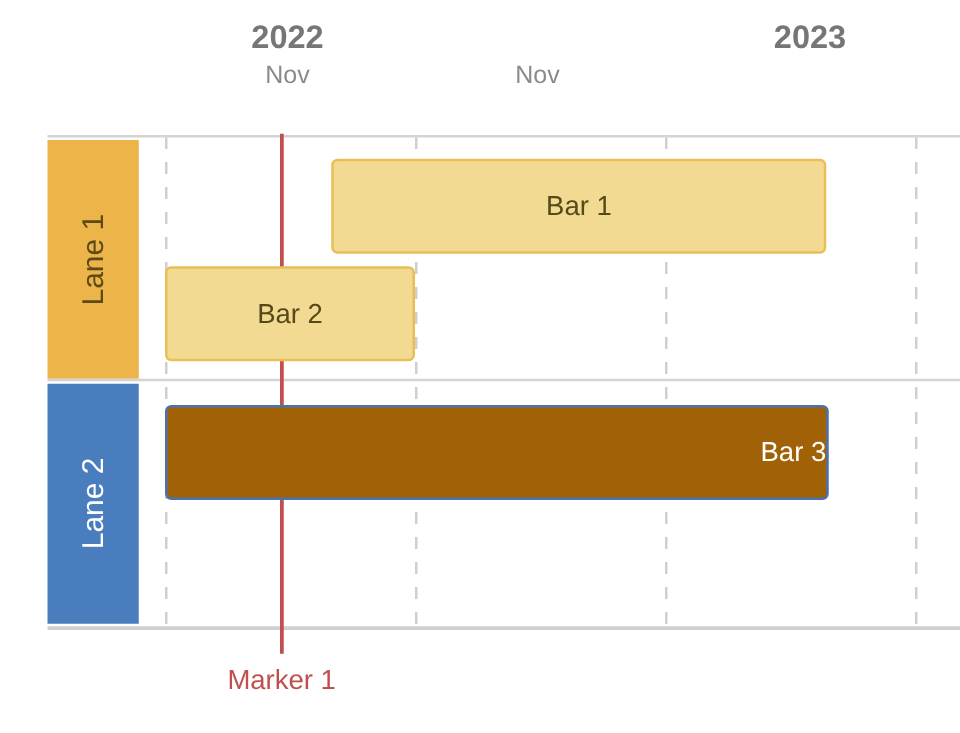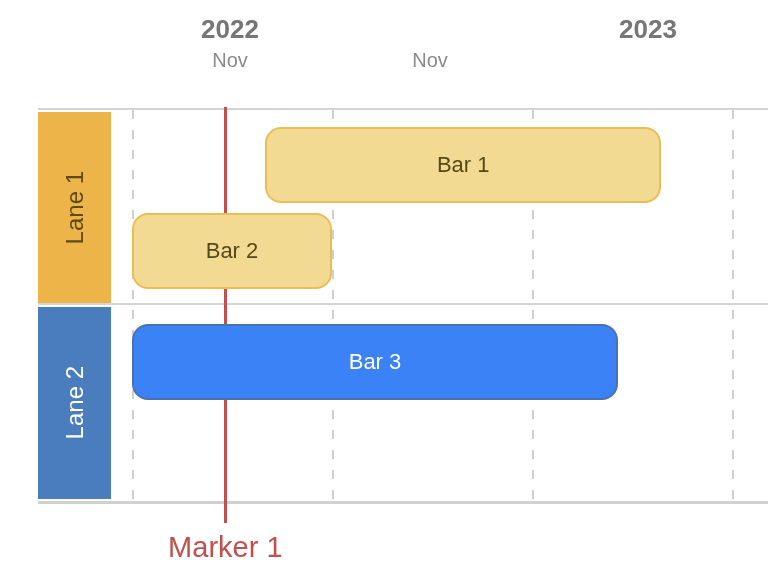--- a/index.html
+++ b/index.html
@@ -39,33 +39,33 @@
     position: absolute; top: 0; width: 2px; height: 391px;
     background: repeating-linear-gradient(to bottom, #cfcfcf 0 9px, transparent 9px 20px);
     z-index: 1;
   }
   .lane-divider {
     position: absolute; left: 0; top: 193px; width: 730px; height: 2px;
     background: #d4d4d4; z-index: 2;
   }
   .bar {
     position: absolute; height: 76px;
-    border-radius: 16px; border: 2px solid;
+    border-radius: 5px; border: 2px solid;
     box-sizing: border-box;
     display: flex; align-items: center; justify-content: center;
     font-size: 22px;
     z-index: 4;
   }
   .marker-line {
     position: absolute; width: 3px;
     z-index: 3;
   }
   .marker-label {
     position: absolute; width: 300px; text-align: center;
-    font-size: 29px;
+    font-size: 22px;
   }
 </style>
 </head>
 <body>
 
 <div id="canvas">
 
   <div>
     <div class="tick" style="left:130px;">
       <div class="year">2022</div>
@@ -91,20 +91,20 @@
   <div class="gridline" style="left: 94px;"></div>
       <div class="gridline" style="left: 294px;"></div>
       <div class="gridline" style="left: 494px;"></div>
       <div class="gridline" style="left: 694px;"></div>
       <div class="bar" style="left: 227.333px; width: 395.699px; top: 17px; background: rgb(243, 218, 146); border-color: rgb(233, 190, 85); color: rgb(86, 73, 24);">
         <span>Bar 1</span>
       </div>
       <div class="bar" style="left: 94px; width: 200px; top: 103px; background: rgb(243, 218, 146); border-color: rgb(233, 190, 85); color: rgb(86, 73, 24); text-align: right;">
         <span>Bar 2</span>
       </div>
-      <div class="bar" style="left: 94px; width: 486px; top: 214px; background: #3b82f6; border-color: rgb(76, 114, 174); color: rgb(255, 255, 255);">
+      <div class="bar" style="left: 94px; width: 531px; top: 214px; background: #a16207; border-color: rgb(76, 114, 174); color: rgb(255, 255, 255); justify-content: flex-end;">
         <span>Bar 3</span>
       </div>
     </div>
 
 <div class="marker-line" style="left: 223.833px; top: 107px; height: 416px; background: rgb(192, 80, 77);"></div>
     <div class="marker-label" style="left: 75.3333px; top: 531px; color: rgb(192, 80, 77);">Marker 1</div>
   </div>
 
 </body></html>

